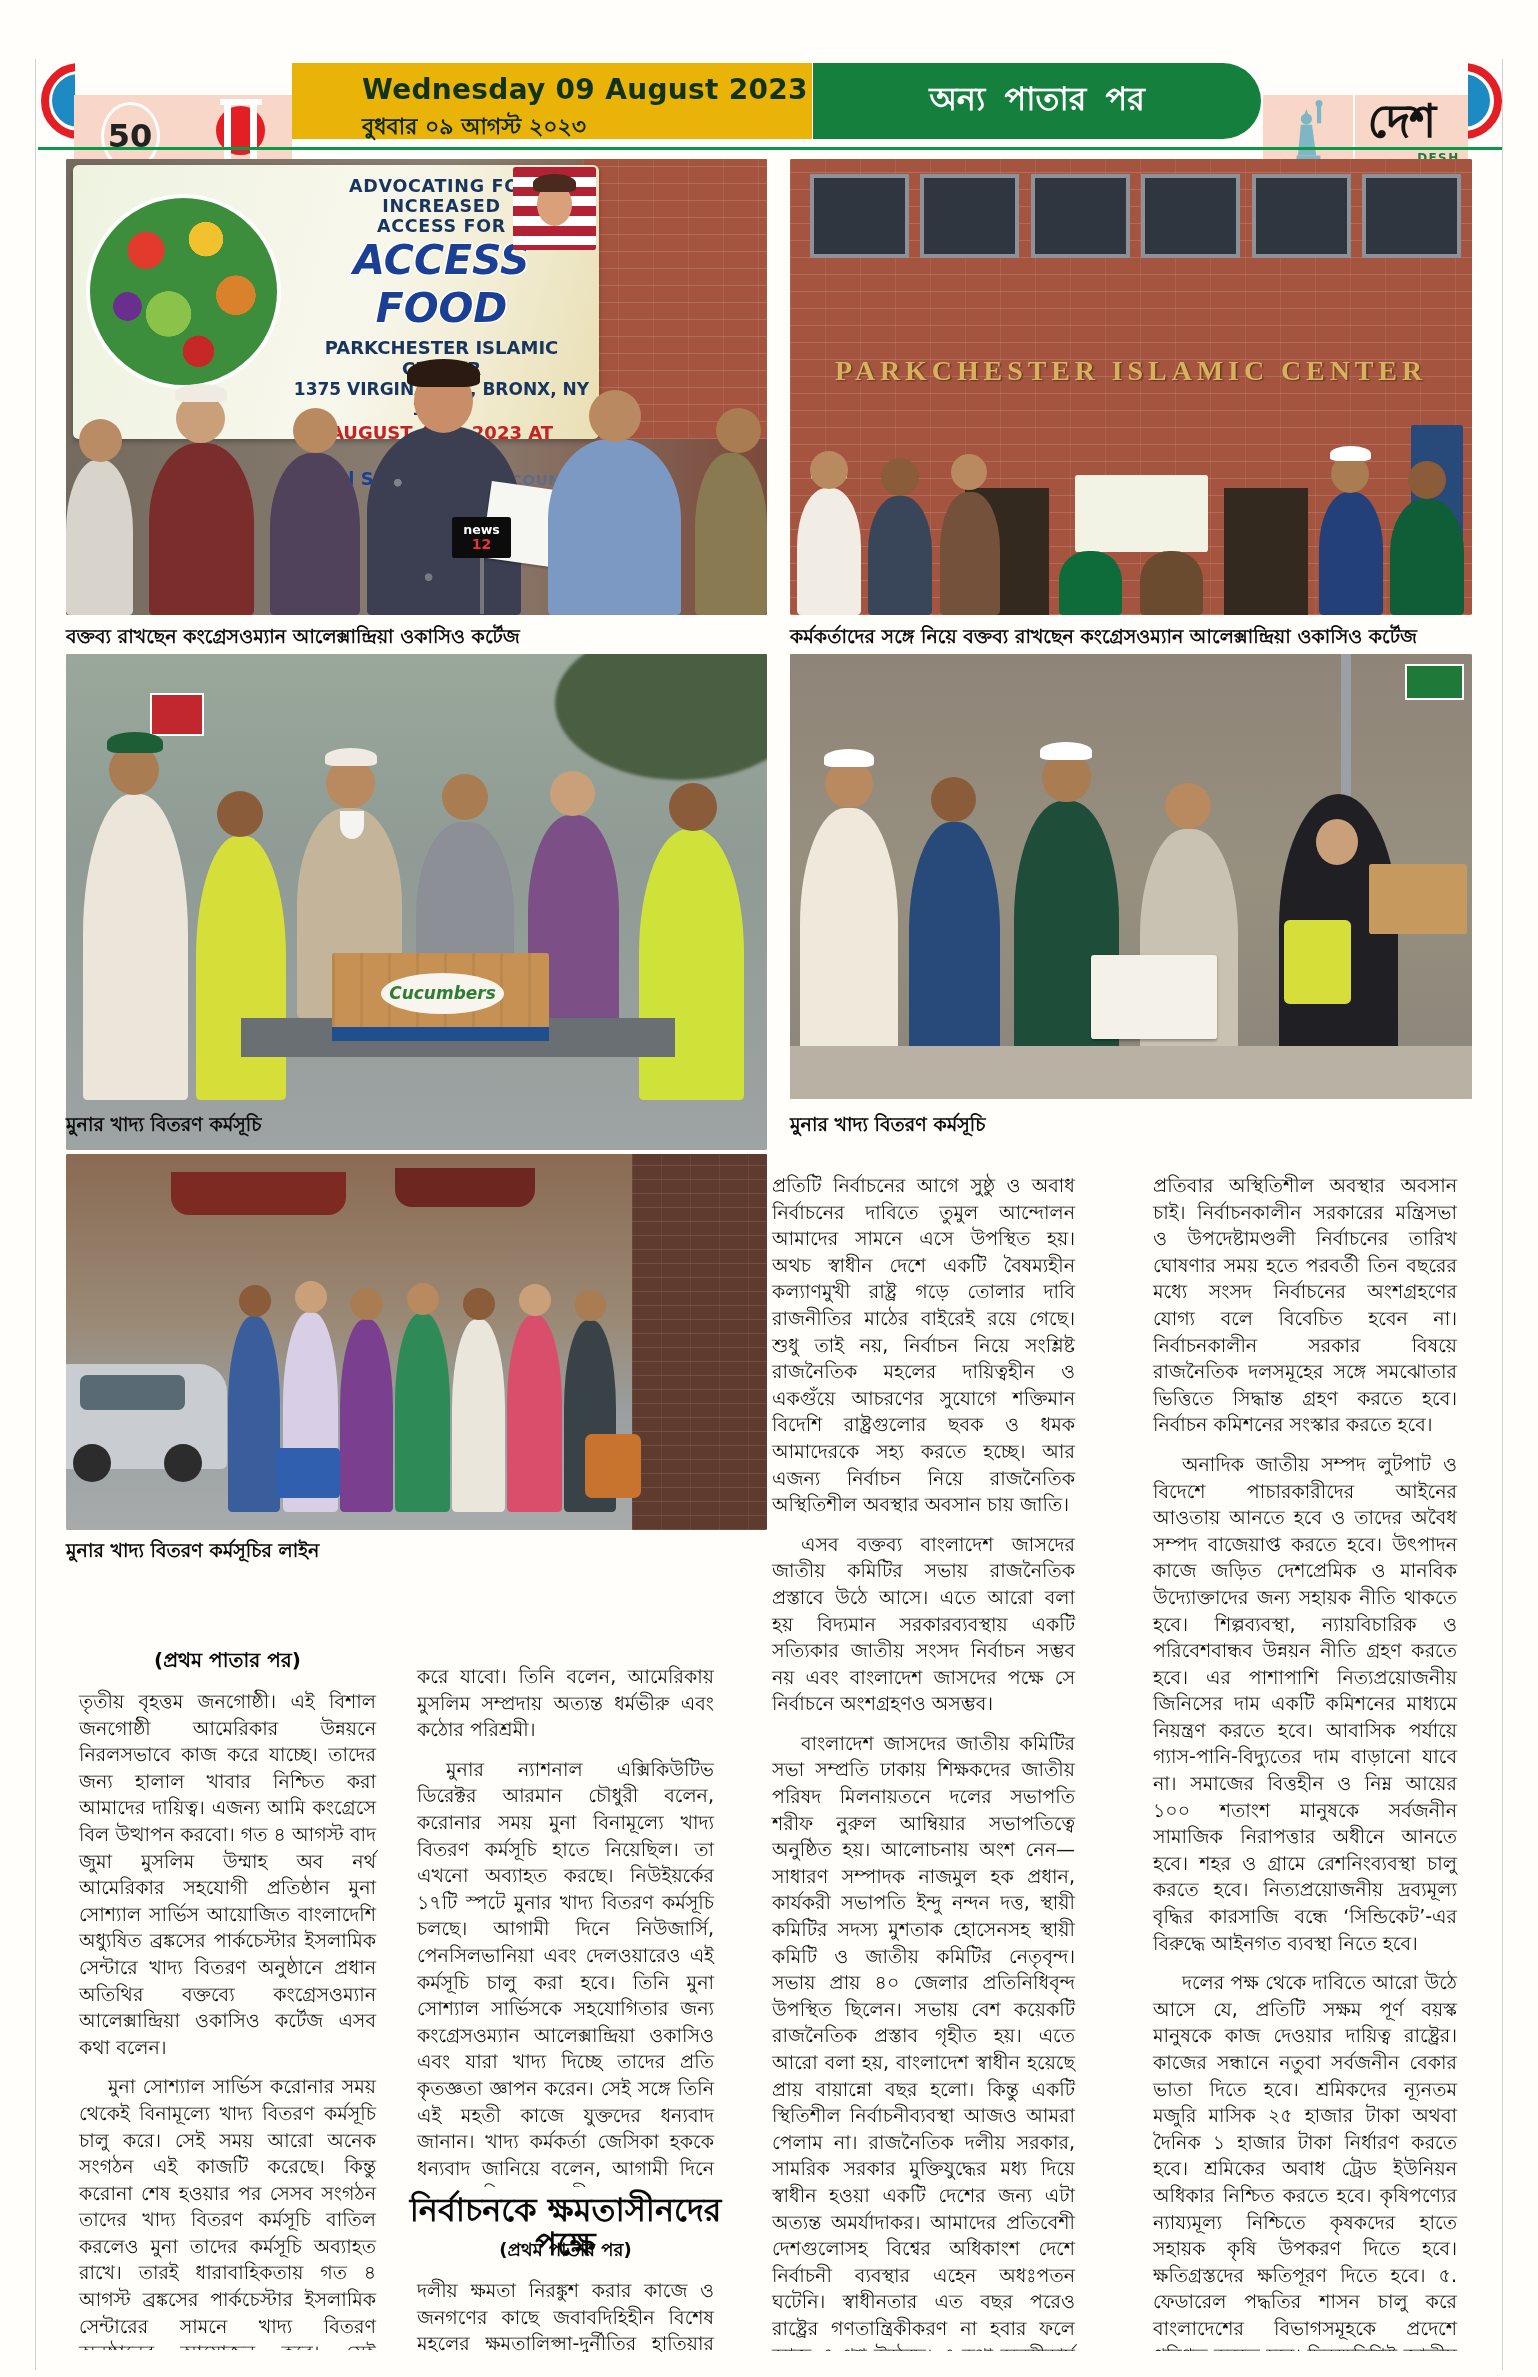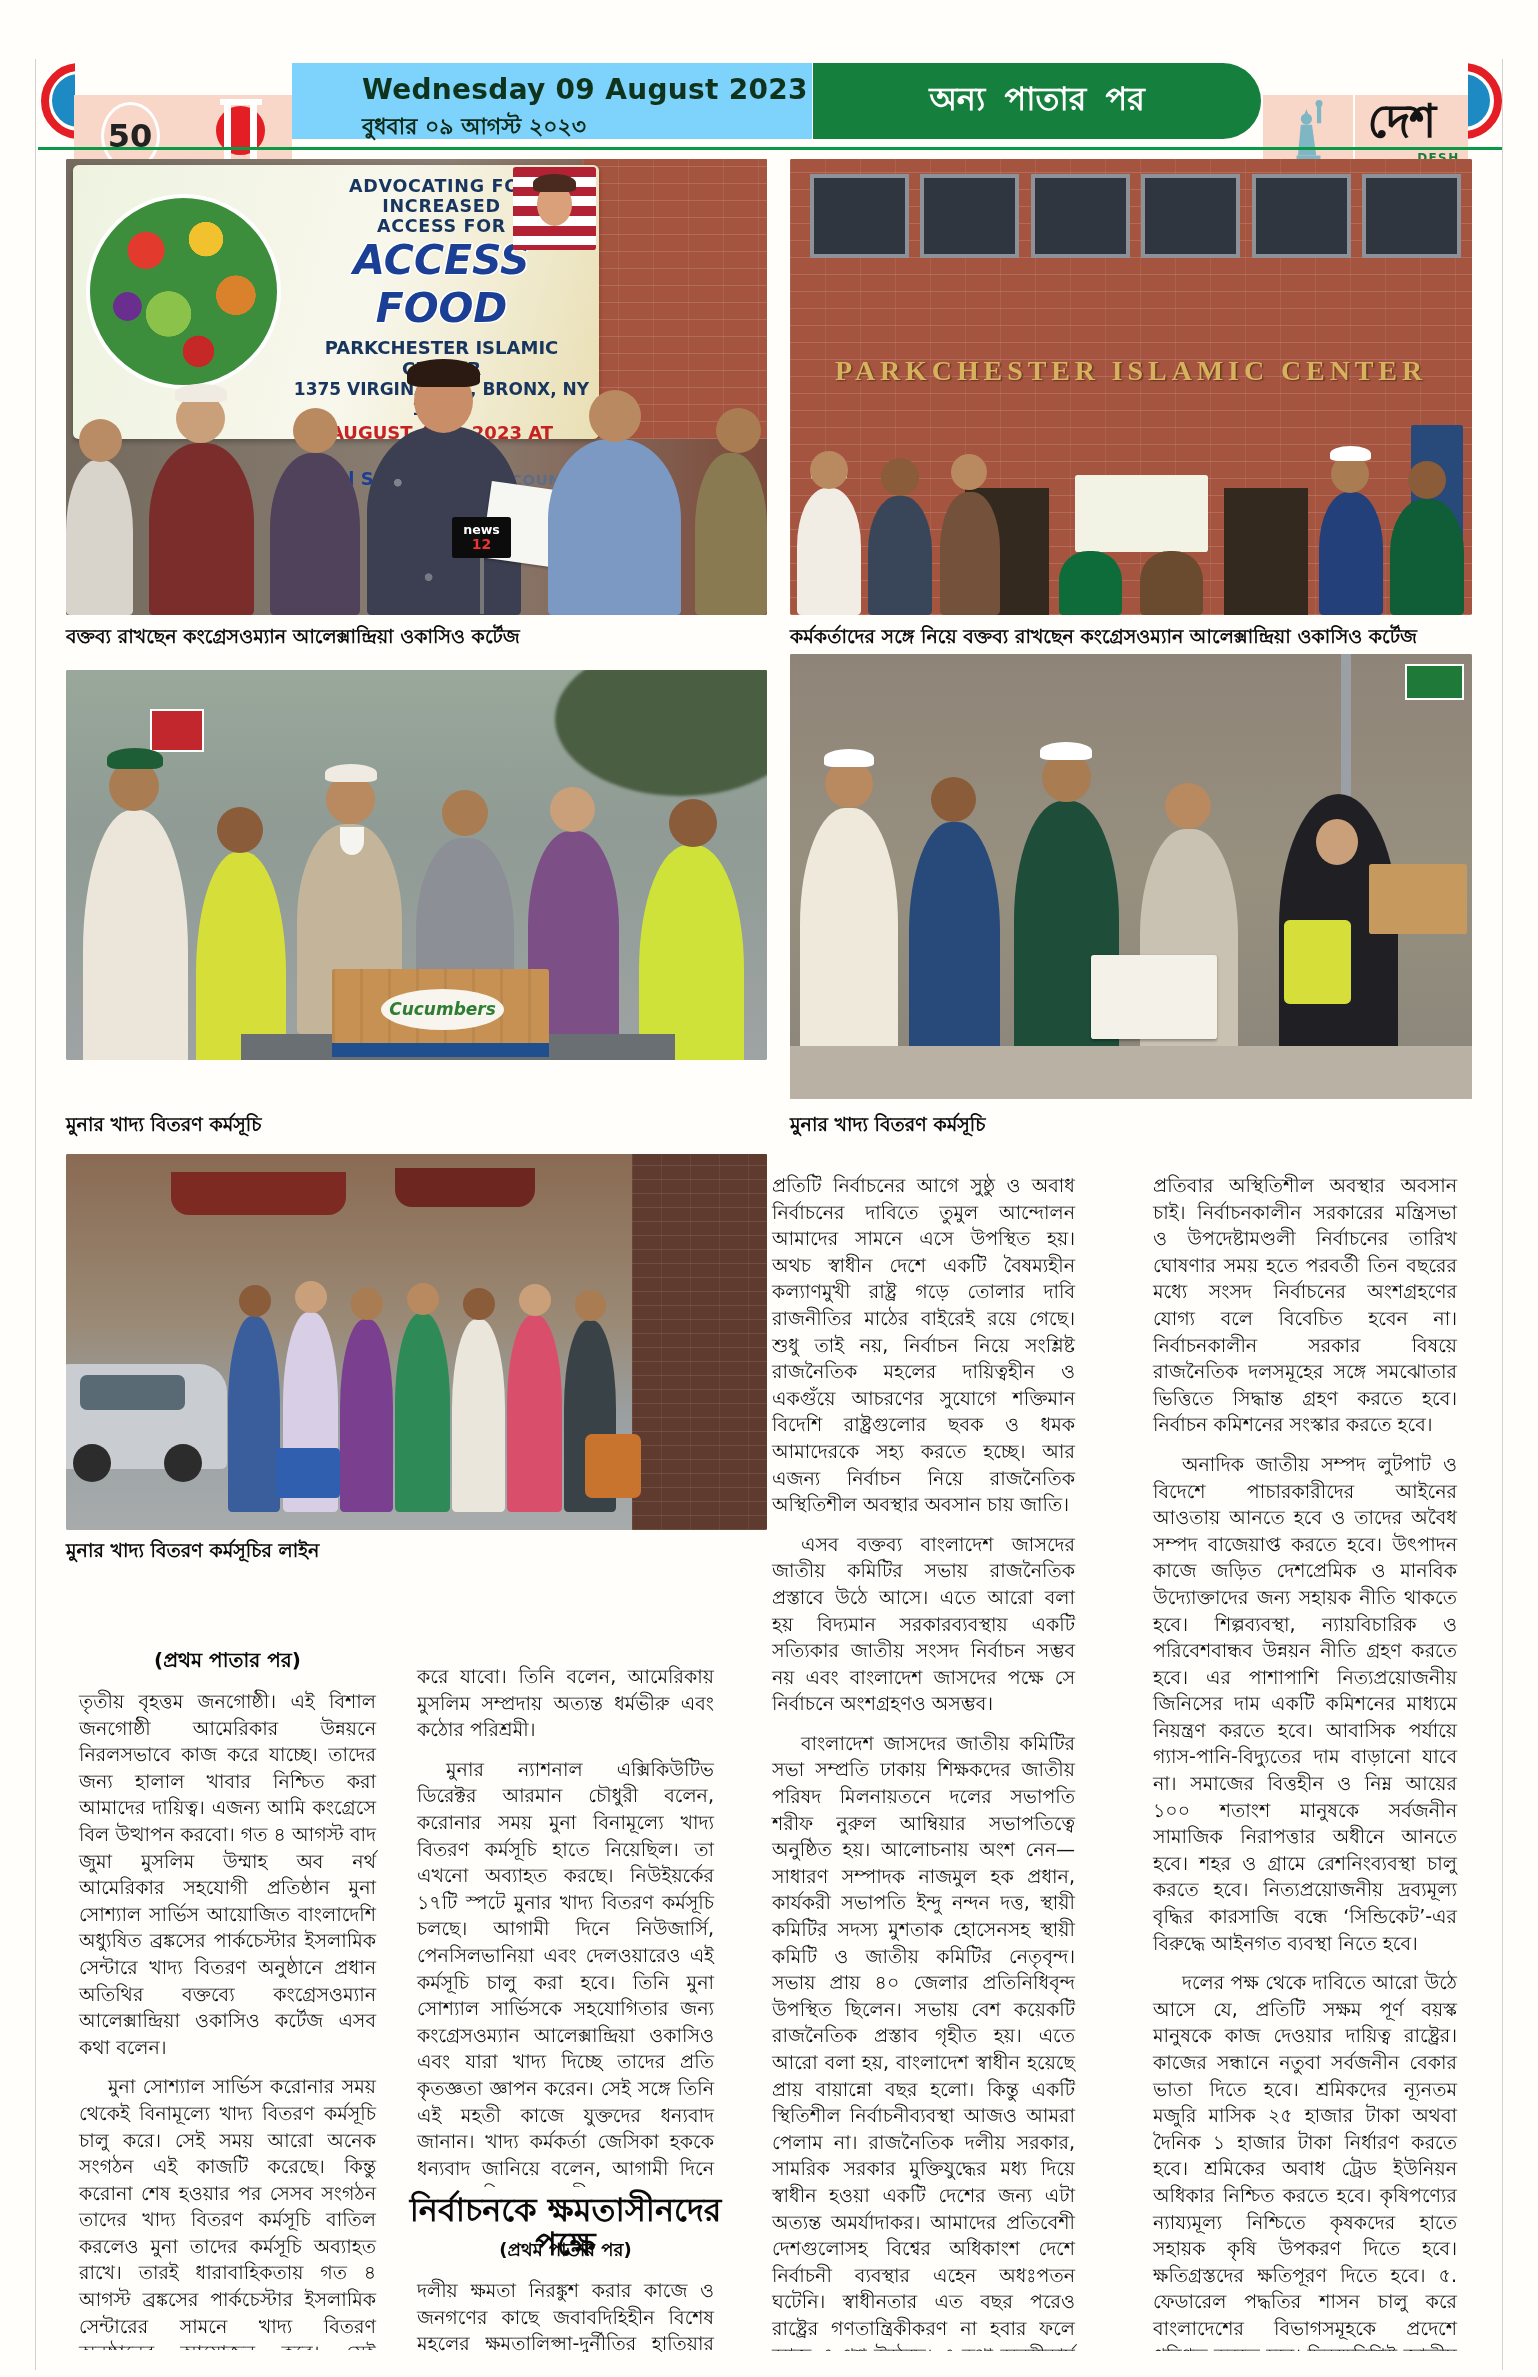--- a/index.html
+++ b/index.html
@@ -2,21 +2,21 @@
 <html style="font-size:11.2px"><head>
 <meta charset="utf-8">
 <style>
   html,body{margin:0;padding:0;background:#e8e8e4;}
   #page{position:relative;width:1538px;height:2377px;background:#fffefb;margin:0 auto;
         font-family:"DejaVu Sans",sans-serif;color:#111;overflow:hidden;}
   .abs{position:absolute;}
   .edge{position:absolute;width:1.4px;background:#d2d2cc;}
   
   .hdr-pink{background:#f8d7c9;margin-top:32px;}
-  .hdr-green{background:#7dd3fc;}
+  .hdr-green{background:#eab308;}
   .hdr-dark{background:#15803d;font-family:Liberation Mono, monospace;}
   .date-en{font-size:28px;font-weight:bold;color:#10331c;letter-spacing:0.3px;}
   .date-bn{font-size:22px;font-weight:bold;color:#0d2a16;margin-top:2.8px;}
   .section-banner-text{font-size:32px;font-weight:bold;color:#ffffff;}
   .crescent{position:absolute;overflow:hidden;}
   .crescent .ring{position:absolute;border-radius:50%;}
   .pagenum-oval{position:absolute;border:3.5px solid #fff;border-radius:50%;
         display:flex;align-items:center;justify-content:center;font-size:32px;font-weight:bold;color:#222;}
   .minar{position:absolute;}
   .minar .sun{position:absolute;background:#e31e24;border-radius:50%;}
@@ -203,21 +203,21 @@
     <div class="fig" style="left:269px;top:392px;width:63px;height:64px;background:#0e6b3a;"></div>
     <div class="fig" style="left:350px;top:392px;width:63px;height:64px;background:#6b4b2f;"></div>
     <div class="fig" style="left:529px;top:333px;width:64px;height:123px;background:#23407a;"></div>
     <div class="head" style="left:541px;top:296px;width:38px;height:38px;background:#a97c52;"></div>
     <div class="cap" style="left:540px;top:287px;width:41px;height:15.4px;background:#fff;"></div>
     <div class="fig" style="left:600px;top:340px;width:74px;height:116px;background:#0f5e38;"></div>
     <div class="head" style="left:618px;top:302px;width:38px;height:38px;background:#8a5c3a;"></div>
   </div>
   <div class="caption" style="left:790px;top:622px;width:682px;">কর্মকর্তাদের সঙ্গে নিয়ে বক্তব্য রাখছেন কংগ্রেসওম্যান আলেক্সান্দ্রিয়া ওকাসিও কর্টেজ</div>
 
-  <div class="photo" style="left:66px;top:654px;width:701px;height:390px;background:linear-gradient(180deg,#9aa89b 0%,#8f9b94 40%,#9ea3a3 100%);margin-top:16px;">
+  <div class="photo" style="left:66px;top:654px;width:701px;height:496px;background:linear-gradient(180deg,#9aa89b 0%,#8f9b94 40%,#9ea3a3 100%);">
     <div class="abs" style="left:489px;top:-28px;width:252px;height:154px;background:#4a5e42;border-radius:50%;filter:blur(1.4px);"></div>
     <div class="abs" style="left:84px;top:39px;width:50px;height:39px;background:#c1272d;border:2.8px solid #fff;"></div>
     <div class="fig" style="left:17px;top:140px;width:105px;height:306px;background:#ece6da;"></div>
     <div class="head" style="left:43px;top:91px;width:50px;height:50px;background:#a97c52;"></div>
     <div class="cap" style="left:41px;top:78px;width:56px;height:21px;background:#1e5e36;"></div>
     <div class="fig" style="left:130px;top:182px;width:90px;height:264px;background:#d6df3a;"></div>
     <div class="head" style="left:151px;top:137px;width:46px;height:46px;background:#8a5c3a;"></div>
     <div class="fig" style="left:231px;top:154px;width:105px;height:210px;background:#c3b49a;"></div>
     <div class="head" style="left:260px;top:105px;width:49px;height:49px;background:#b9895f;"></div>
     <div class="cap" style="left:259px;top:94px;width:52px;height:18px;background:#efeae2;"></div>

